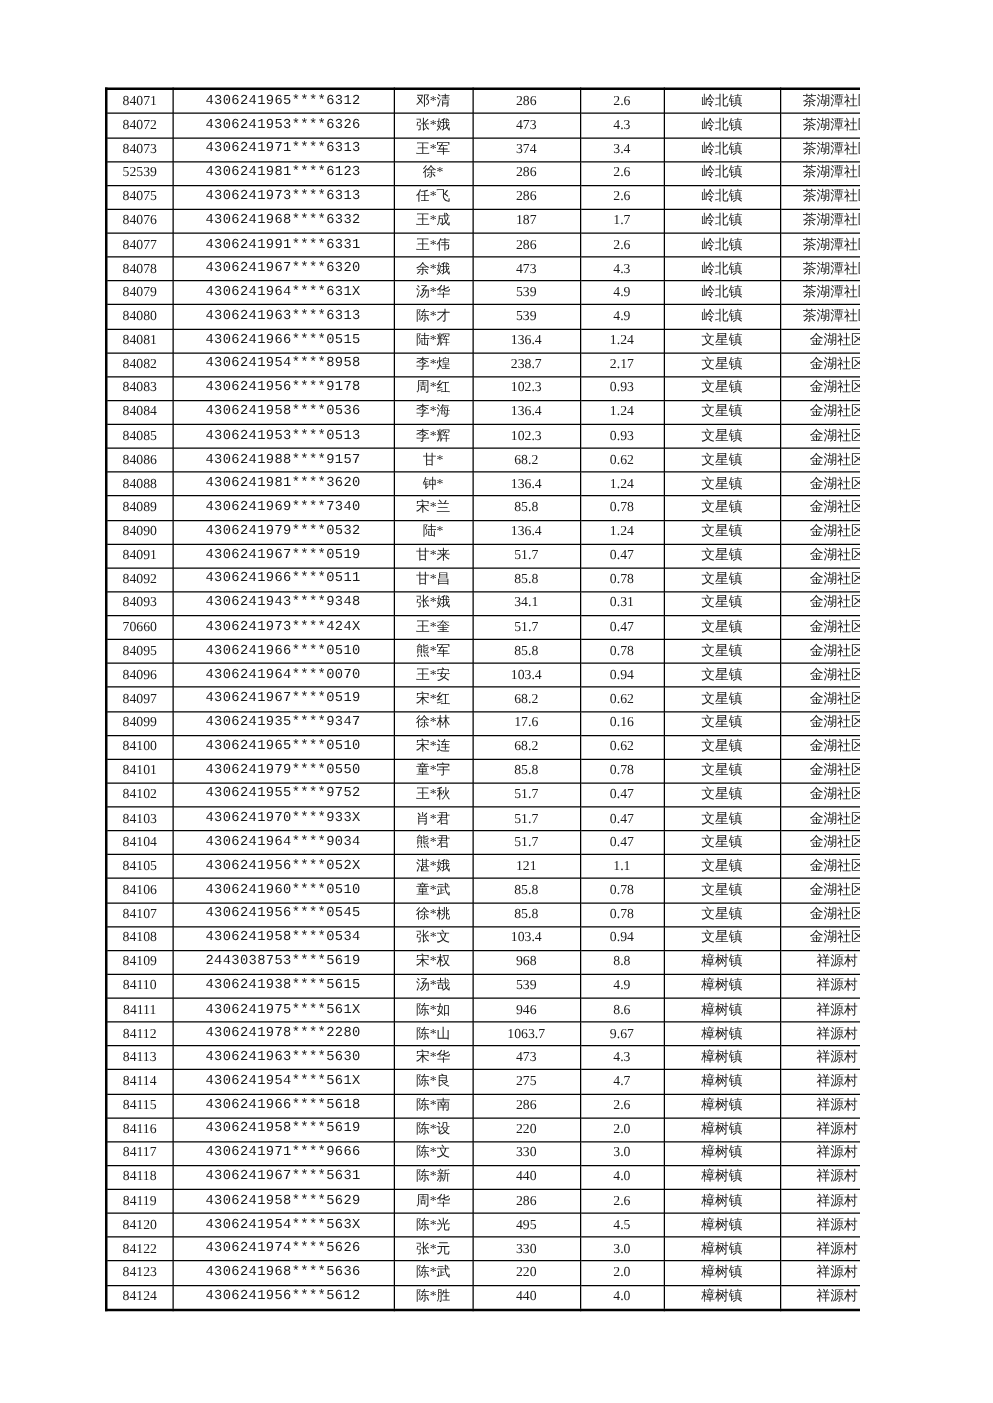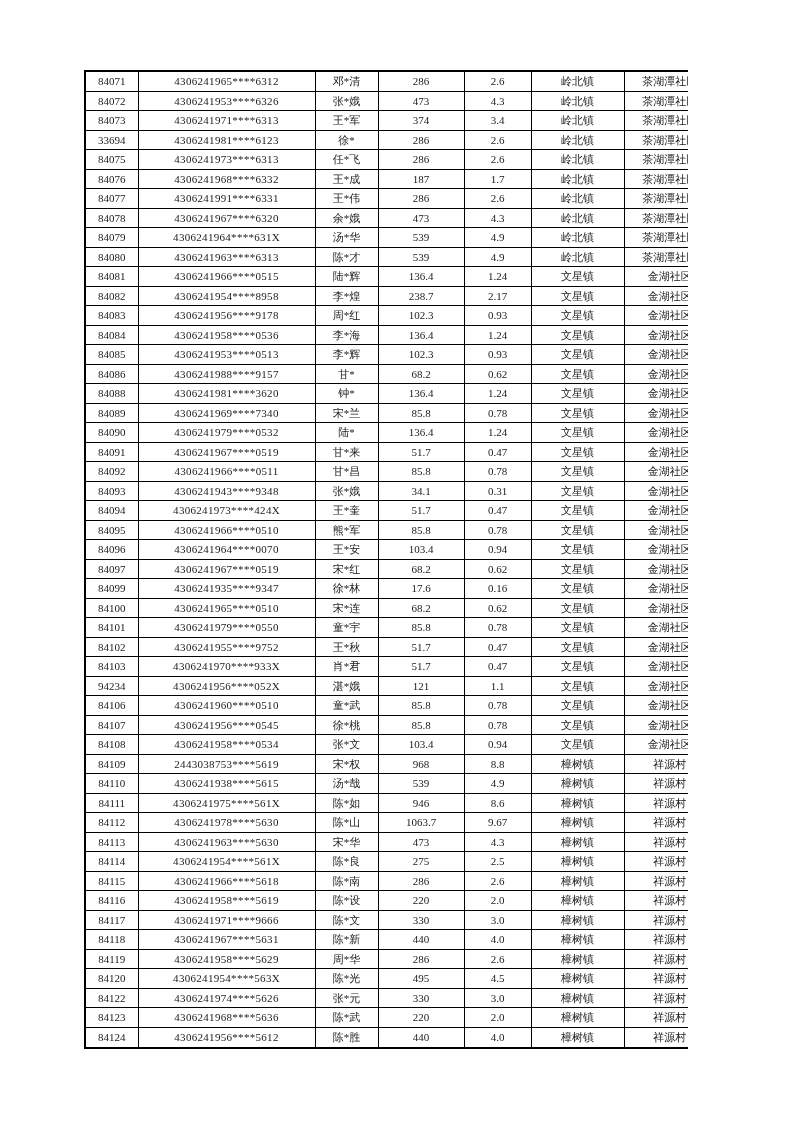--- a/index.html
+++ b/index.html
@@ -46,21 +46,21 @@
     overflow: hidden;
     color: var(--ink);
   }
   col.c-seq  { width: 53px; }
   col.c-id   { width: 177px; }
   col.c-name { width: 63px; }
   col.c-amt  { width: 86px; }
   col.c-area { width: 67px; }
   col.c-town { width: 93px; }
   col.c-vill { width: 92px; }
-  td.c-id { letter-spacing: 0.3px; }
+  td.c-id { letter-spacing: 0.3px; font-family: Liberation Mono, monospace; }
 </style>
 </head>
 <body>
 
 <div class="page">
   <table class="records">
     <colgroup>
       <col class="c-seq">
       <col class="c-id">
       <col class="c-name">
@@ -94,21 +94,21 @@
     <td class="c-seq">84073</td>
     <td class="c-id">4306241971****6313</td>
     <td class="c-name">王*军</td>
     <td class="c-amt">374</td>
     <td class="c-area">3.4</td>
     <td class="c-town">岭北镇</td>
     <td class="c-vill">茶湖潭社区</td>
   </tr>
 
   <tr>
-    <td class="c-seq">33694</td>
+    <td class="c-seq">52539</td>
     <td class="c-id">4306241981****6123</td>
     <td class="c-name">徐*</td>
     <td class="c-amt">286</td>
     <td class="c-area">2.6</td>
     <td class="c-town">岭北镇</td>
     <td class="c-vill">茶湖潭社区</td>
   </tr>
 
   <tr>
     <td class="c-seq">84075</td>
@@ -285,21 +285,21 @@
     <td class="c-seq">84093</td>
     <td class="c-id">4306241943****9348</td>
     <td class="c-name">张*娥</td>
     <td class="c-amt">34.1</td>
     <td class="c-area">0.31</td>
     <td class="c-town">文星镇</td>
     <td class="c-vill">金湖社区</td>
   </tr>
 
   <tr>
-    <td class="c-seq">84094</td>
+    <td class="c-seq">70660</td>
     <td class="c-id">4306241973****424X</td>
     <td class="c-name">王*奎</td>
     <td class="c-amt">51.7</td>
     <td class="c-area">0.47</td>
     <td class="c-town">文星镇</td>
     <td class="c-vill">金湖社区</td>
   </tr>
 
   <tr>
     <td class="c-seq">84095</td>
@@ -375,23 +375,32 @@
   <tr>
     <td class="c-seq">84103</td>
     <td class="c-id">4306241970****933X</td>
     <td class="c-name">肖*君</td>
     <td class="c-amt">51.7</td>
     <td class="c-area">0.47</td>
     <td class="c-town">文星镇</td>
     <td class="c-vill">金湖社区</td>
   </tr>
 
-
-  <tr>
-    <td class="c-seq">94234</td>
+  <tr>
+    <td class="c-seq">84104</td>
+    <td class="c-id">4306241964****9034</td>
+    <td class="c-name">熊*君</td>
+    <td class="c-amt">51.7</td>
+    <td class="c-area">0.47</td>
+    <td class="c-town">文星镇</td>
+    <td class="c-vill">金湖社区</td>
+  </tr>
+
+  <tr>
+    <td class="c-seq">84105</td>
     <td class="c-id">4306241956****052X</td>
     <td class="c-name">湛*娥</td>
     <td class="c-amt">121</td>
     <td class="c-area">1.1</td>
     <td class="c-town">文星镇</td>
     <td class="c-vill">金湖社区</td>
   </tr>
 
   <tr>
     <td class="c-seq">84106</td>
@@ -448,21 +457,21 @@
     <td class="c-id">4306241975****561X</td>
     <td class="c-name">陈*如</td>
     <td class="c-amt">946</td>
     <td class="c-area">8.6</td>
     <td class="c-town">樟树镇</td>
     <td class="c-vill">祥源村</td>
   </tr>
 
   <tr>
     <td class="c-seq">84112</td>
-    <td class="c-id">4306241978****5630</td>
+    <td class="c-id">4306241978****2280</td>
     <td class="c-name">陈*山</td>
     <td class="c-amt">1063.7</td>
     <td class="c-area">9.67</td>
     <td class="c-town">樟树镇</td>
     <td class="c-vill">祥源村</td>
   </tr>
 
   <tr>
     <td class="c-seq">84113</td>
     <td class="c-id">4306241963****5630</td>
@@ -471,21 +480,21 @@
     <td class="c-area">4.3</td>
     <td class="c-town">樟树镇</td>
     <td class="c-vill">祥源村</td>
   </tr>
 
   <tr>
     <td class="c-seq">84114</td>
     <td class="c-id">4306241954****561X</td>
     <td class="c-name">陈*良</td>
     <td class="c-amt">275</td>
-    <td class="c-area">2.5</td>
+    <td class="c-area">4.7</td>
     <td class="c-town">樟树镇</td>
     <td class="c-vill">祥源村</td>
   </tr>
 
   <tr>
     <td class="c-seq">84115</td>
     <td class="c-id">4306241966****5618</td>
     <td class="c-name">陈*南</td>
     <td class="c-amt">286</td>
     <td class="c-area">2.6</td>

